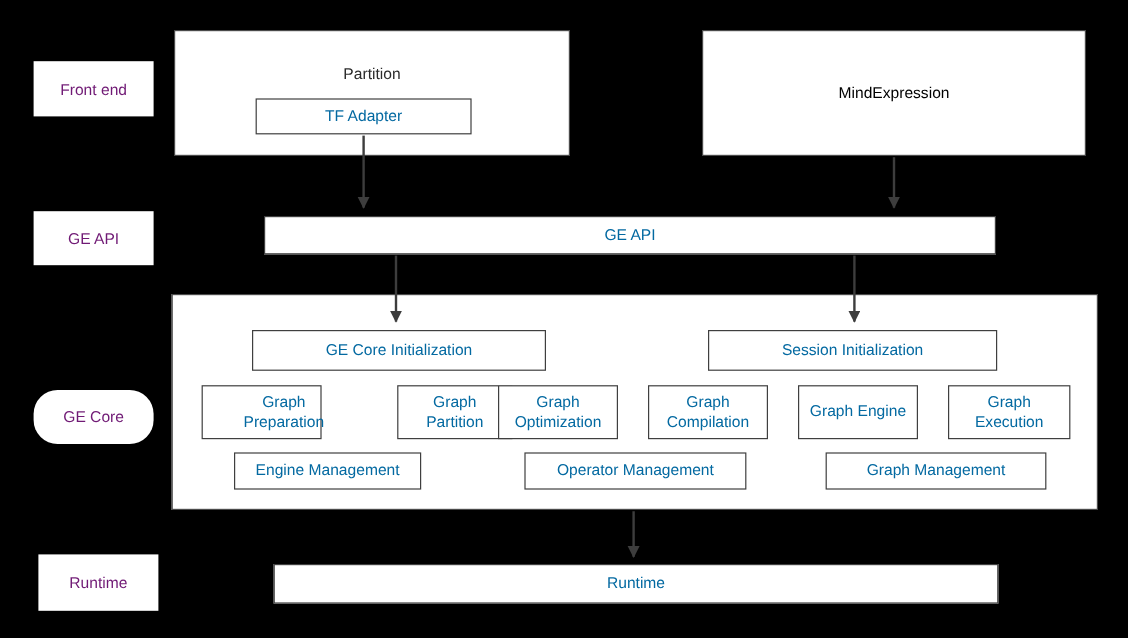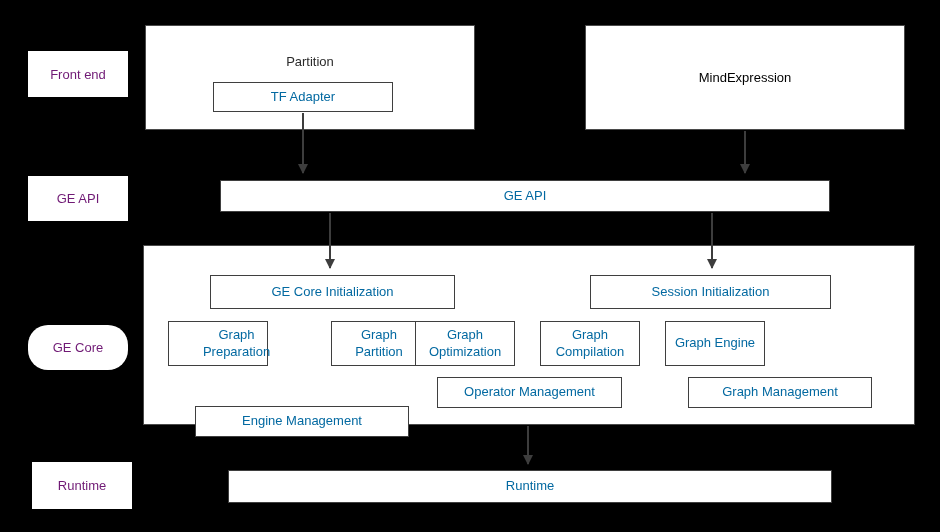--- a/index.html
+++ b/index.html
@@ -89,22 +89,23 @@
   <div class="abs inner-box" style="left:24px; top:75px; width:100px; height:45px;padding-left:41px;">Graph Preparation</div>
 
   <div class="abs inner-box" style="left:142px; top:75px; width:96px; height:45px;margin-left:45px;">Graph Partition</div>
 
   <div class="abs inner-box" style="left:271px; top:75px; width:100px; height:45px;">Graph Optimization</div>
 
   <div class="abs inner-box" style="left:396px; top:75px; width:100px; height:45px;">Graph Compilation</div>
 
   <div class="abs inner-box" style="left:521px; top:75px; width:100px; height:45px;">Graph Engine</div>
 
+  <div class="abs inner-box" style="left:646px; top:75px; width:102px; height:45px;">Graph Execution</div>
 
-  <div class="abs inner-box" style="left:51px; top:131px; width:214px; height:31px;margin-top:29px;">Engine Management</div>
+  <div class="abs inner-box" style="left:51px; top:131px; width:156px; height:31px;">Engine Management</div>
 
   <div class="abs inner-box" style="left:293px; top:131px; width:185px; height:31px;">Operator Management</div>
 
   <div class="abs inner-box" style="left:544px; top:131px; width:184px; height:31px;">Graph Management</div>
 </div>
 
 <div class="abs inner-box" style="left:228px; top:470px; width:604px; height:33px;">Runtime</div>
 
 <svg class="arrow-layer" viewBox="0 0 940 532" xmlns="http://www.w3.org/2000/svg">
   <defs>

